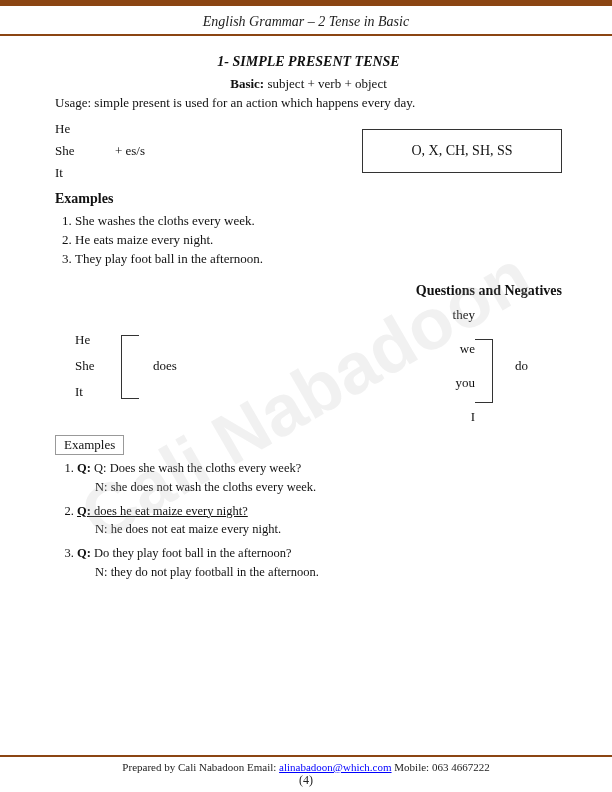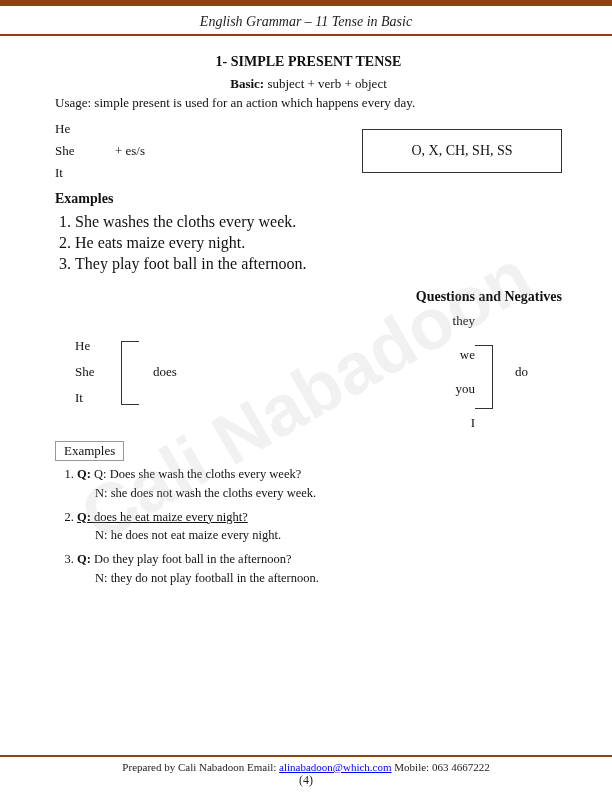--- a/index.html
+++ b/index.html
@@ -31,20 +31,21 @@
 
     .content {
       padding: 10px 50px 10px 55px;
     }
 
     .section-title {
       text-align: center;
       font-weight: bold;
       font-size: 14px;
       margin: 8px 0 6px;
+      font-style: italic;
     }
 
     .form-line {
       text-align: center;
       margin-bottom: 3px;
       font-size: 13px;
     }
 
     .form-line .bold { font-weight: bold; }
 
@@ -184,32 +185,32 @@
       line-height: 1.1;
       text-align: center;
     }
 
     .numbered-list {
       list-style: none;
       padding-left: 0;
     }
     .numbered-list li {
       margin-bottom: 3px;
-      font-size: 16px;
+      font-size: 13px;
     }
   </style>
 </head>
 <body>
 
 <div class="watermark">Cali Nabadoon</div>
 
 <div class="top-border"></div>
 
 <div class="header">
-  <span>English Grammar – 11 Tense in Basic</span>
+  <span>English Grammar – 2 Tense in Basic</span>
 </div>
 
 <div class="content">
 
   <div class="section-title">1- SIMPLE PRESENT TENSE</div>
 
   <div class="form-line">
     <span class="bold">Basic:</span>
     <span>subject + verb + object</span>
   </div>

